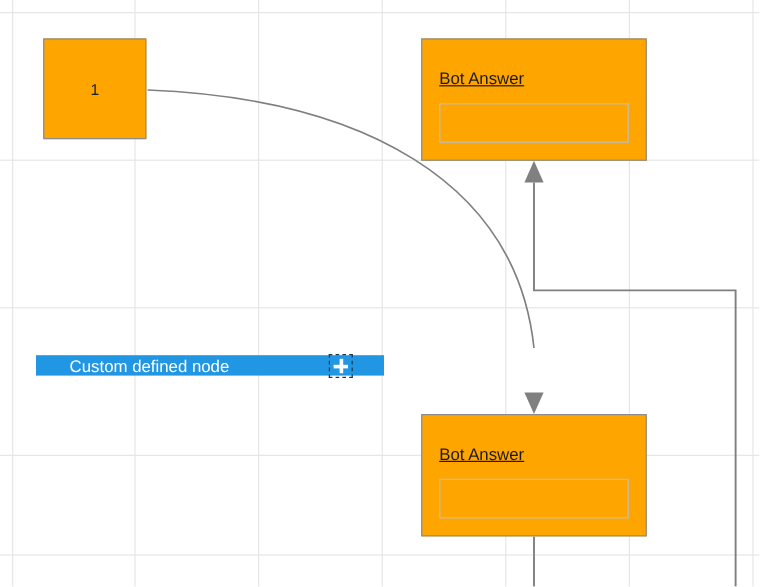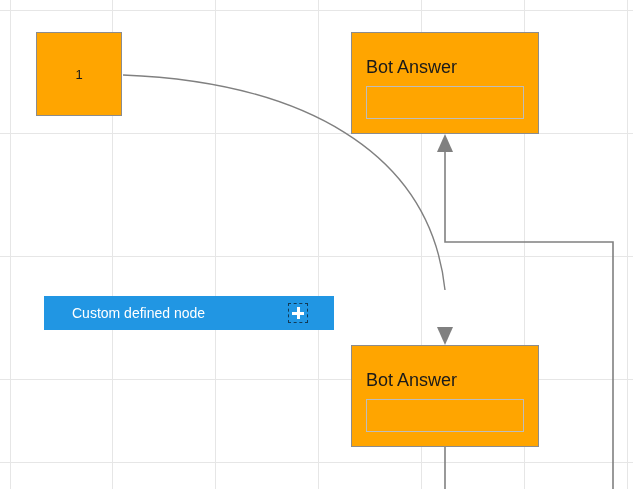--- a/index.html
+++ b/index.html
@@ -72,41 +72,42 @@
     width: 188px;
     height: 102px;
     padding: 0;
   }
   #bot-answer-node-1 { top: 32px; }
   #bot-answer-node-2 { top: 345px; }
   .node-bot-title {
     position: absolute;
     left: 14px;
     top: 25px;
-    font-size: 18px;
+    font-size: 14px;
     color: #1a1a1a;
     line-height: 1;
+    text-decoration: underline;
   }
   .node-bot-slot {
     position: absolute;
     left: 14px;
     top: 53px;
     width: 158px;
     height: 33px;
     box-sizing: border-box;
     border: 1px solid #bdbdbd;
     background: transparent;
   }
   
   #custom-node-bar {
     position: absolute;
-    left: 44px;
+    left: 30px;
     top: 296px;
     width: 290px;
-    height: 34px;
+    height: 17px;
     background: #2196e3;
     display: flex;
     align-items: center;
     justify-content: center;
   }
   #custom-node-bar-label {
     color: #ffffff;
     font-size: 14px;
     margin-left: 28px;
     flex: 1 1 auto;

